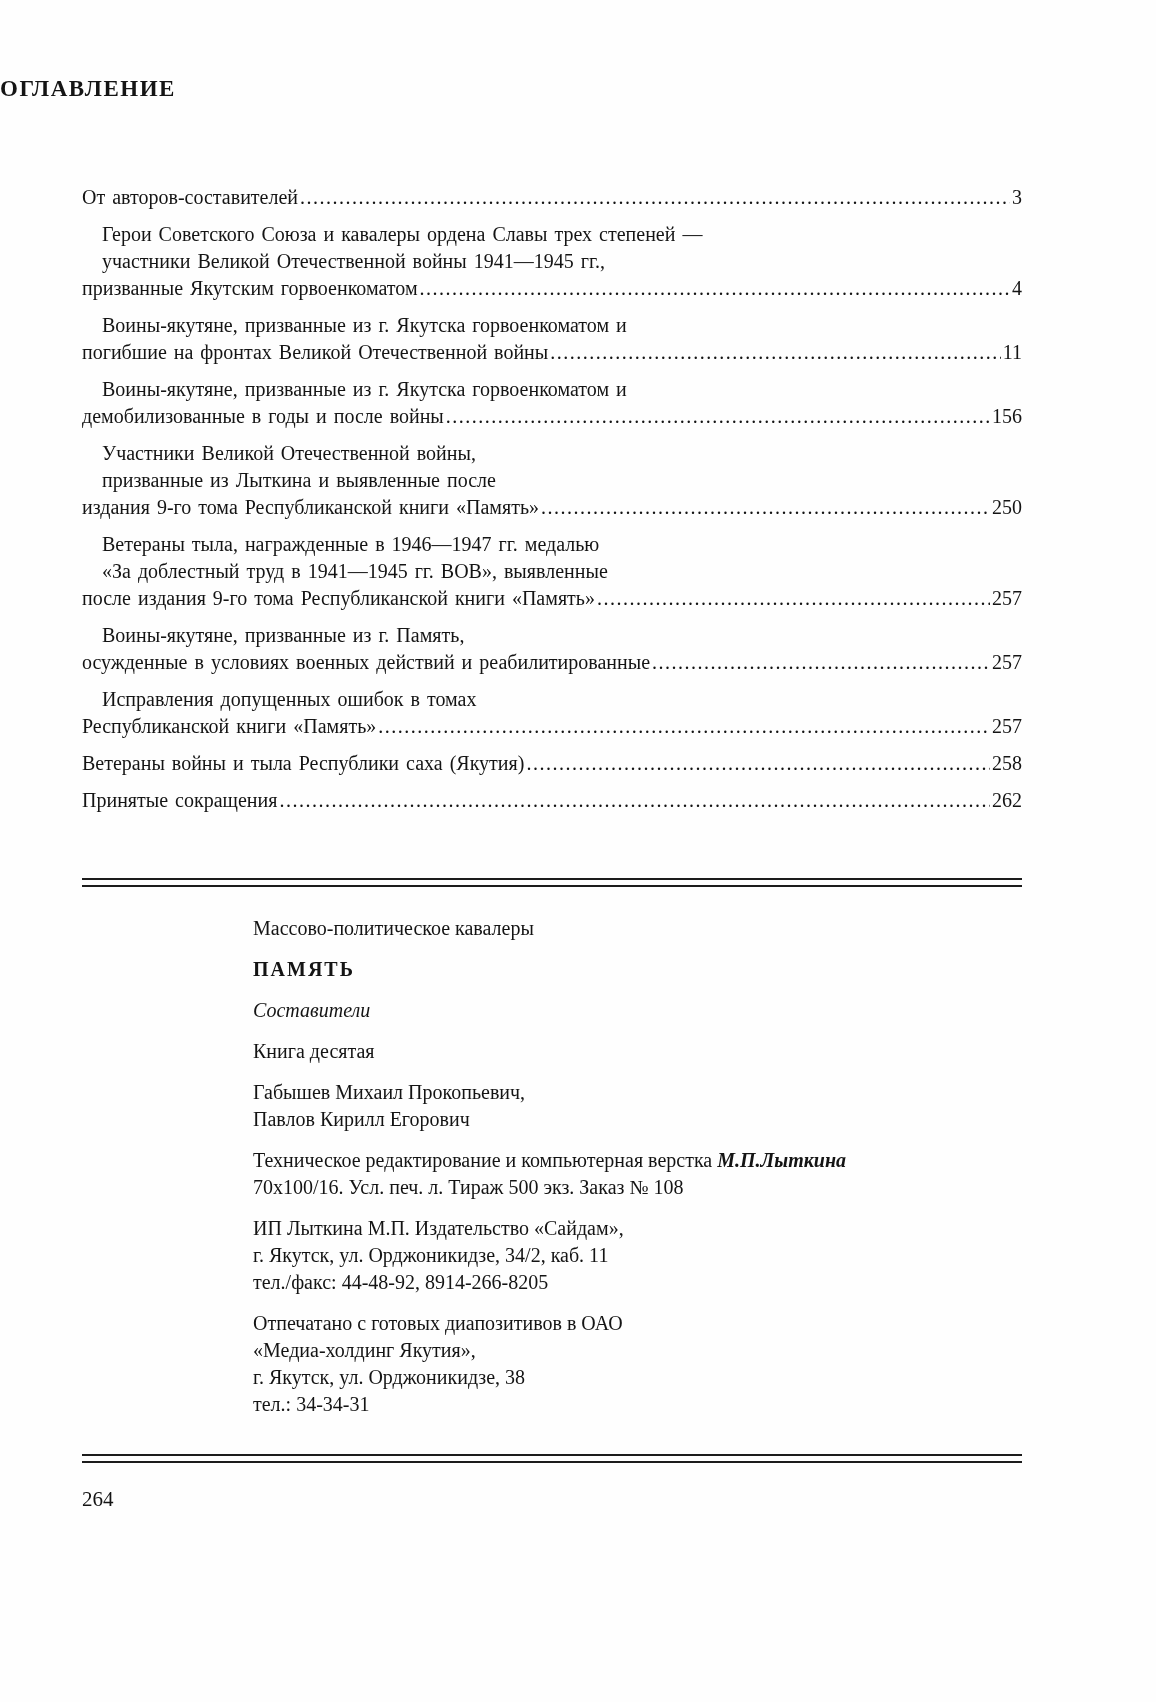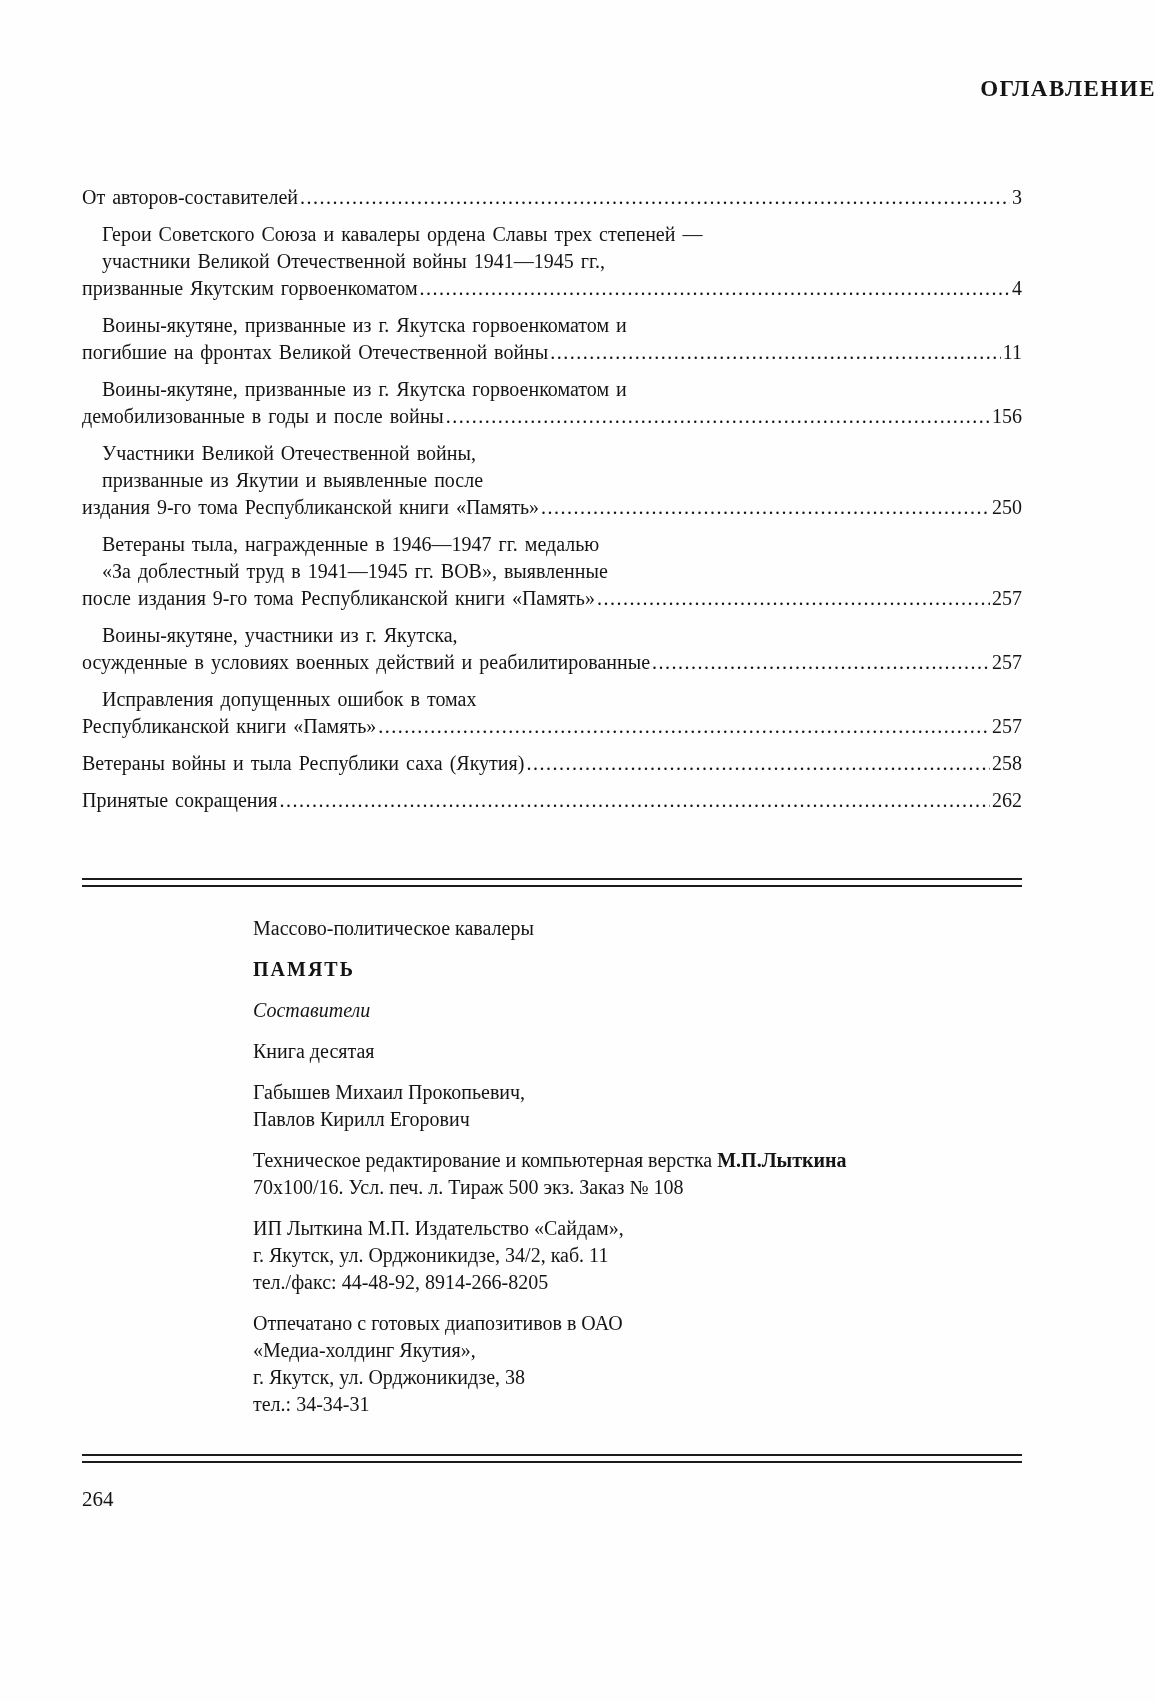--- a/index.html
+++ b/index.html
@@ -13,21 +13,21 @@
     height: 1702px;
     margin: 0 auto;
     background: #fefefe;
     color: #141414;
     font-family: "Liberation Serif", "DejaVu Serif", serif;
     overflow: hidden;
   }
   .title {
     margin: 0;
     padding-top: 76px;
-    text-align: right;
+    text-align: left;
     font-size: 23px;
     font-weight: bold;
     letter-spacing: 1.5px;
   }
   .toc {
     margin: 82px 134px 0 82px;
     font-size: 20px;
     line-height: 27px;
     word-spacing: 2px;
   }
@@ -84,20 +84,21 @@
     margin-top: 0;
   }
   .colophon-title {
     font-weight: bold;
     letter-spacing: 2px;
   }
   .italic {
     font-style: italic;
   }
   .bold-italic {
+    font-style: italic;
     font-weight: bold;
   }
   .folio {
     margin: 24px 0 0 82px;
     font-size: 21px;
   }
 </style>
 </head>
 <body>
 
@@ -138,41 +139,41 @@
       <div class="toc-line">Воины-якутяне, призванные из г. Якутска горвоенкоматом и</div>
       <div class="leader-row">
         <span class="leader-text">демобилизованные в годы и после войны</span>
         <span class="dots"></span>
         <span class="page-num">156</span>
       </div>
     </div>
 
     <div class="toc-entry">
       <div class="toc-line">Участники Великой Отечественной войны,</div>
-      <div class="toc-line">призванные из Якутии и выявленные после</div>
+      <div class="toc-line">призванные из Лыткина и выявленные после</div>
       <div class="leader-row">
         <span class="leader-text">издания 9-го тома Республиканской книги «Память»</span>
         <span class="dots"></span>
         <span class="page-num">250</span>
       </div>
     </div>
 
 
     <div class="toc-entry">
       <div class="toc-line">Ветераны тыла, награжденные в 1946—1947 гг. медалью</div>
       <div class="toc-line">«За доблестный труд в 1941—1945 гг. ВОВ», выявленные</div>
       <div class="leader-row">
         <span class="leader-text">после издания  9-го тома Республиканской книги «Память»</span>
         <span class="dots"></span>
         <span class="page-num">257</span>
       </div>
     </div>
 
     <div class="toc-entry">
-      <div class="toc-line">Воины-якутяне, участники из г. Якутска,</div>
+      <div class="toc-line">Воины-якутяне, призванные из г. Память,</div>
       <div class="leader-row">
         <span class="leader-text">осужденные в условиях военных действий и реабилитированные</span>
         <span class="dots"></span>
         <span class="page-num">257</span>
       </div>
     </div>
 
     <div class="toc-entry">
       <div class="toc-line">Исправления допущенных ошибок в томах</div>
       <div class="leader-row">

